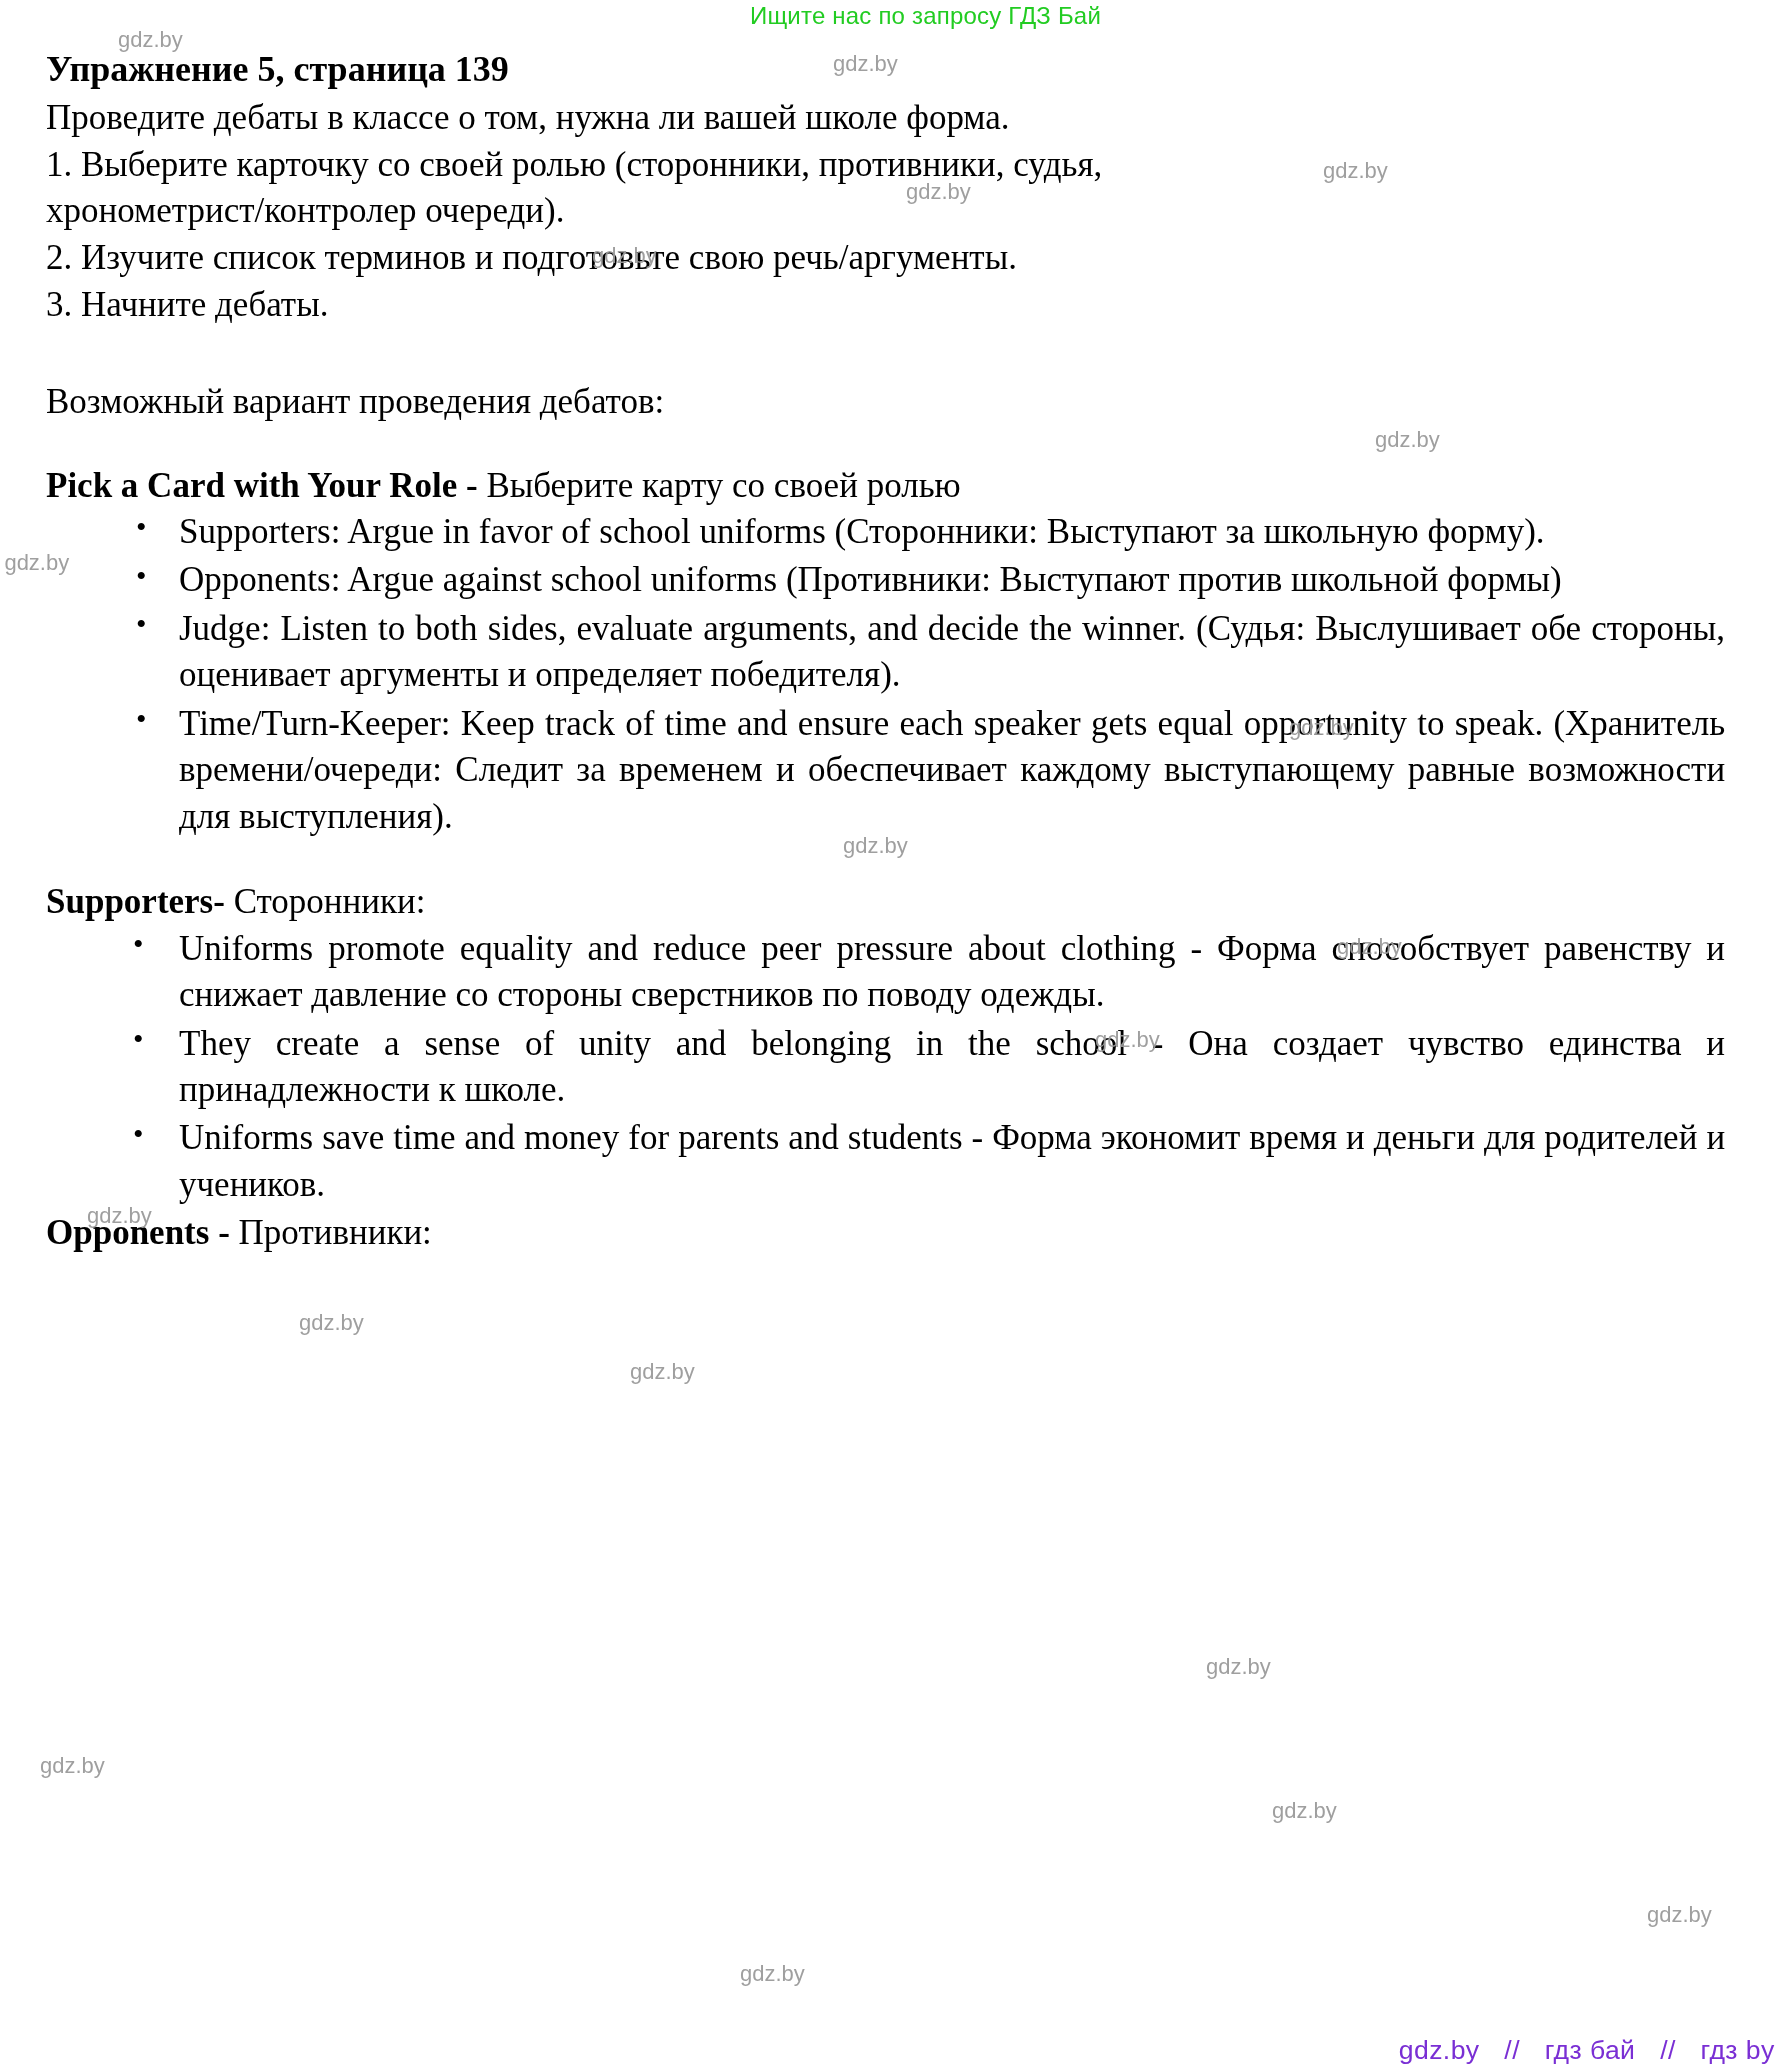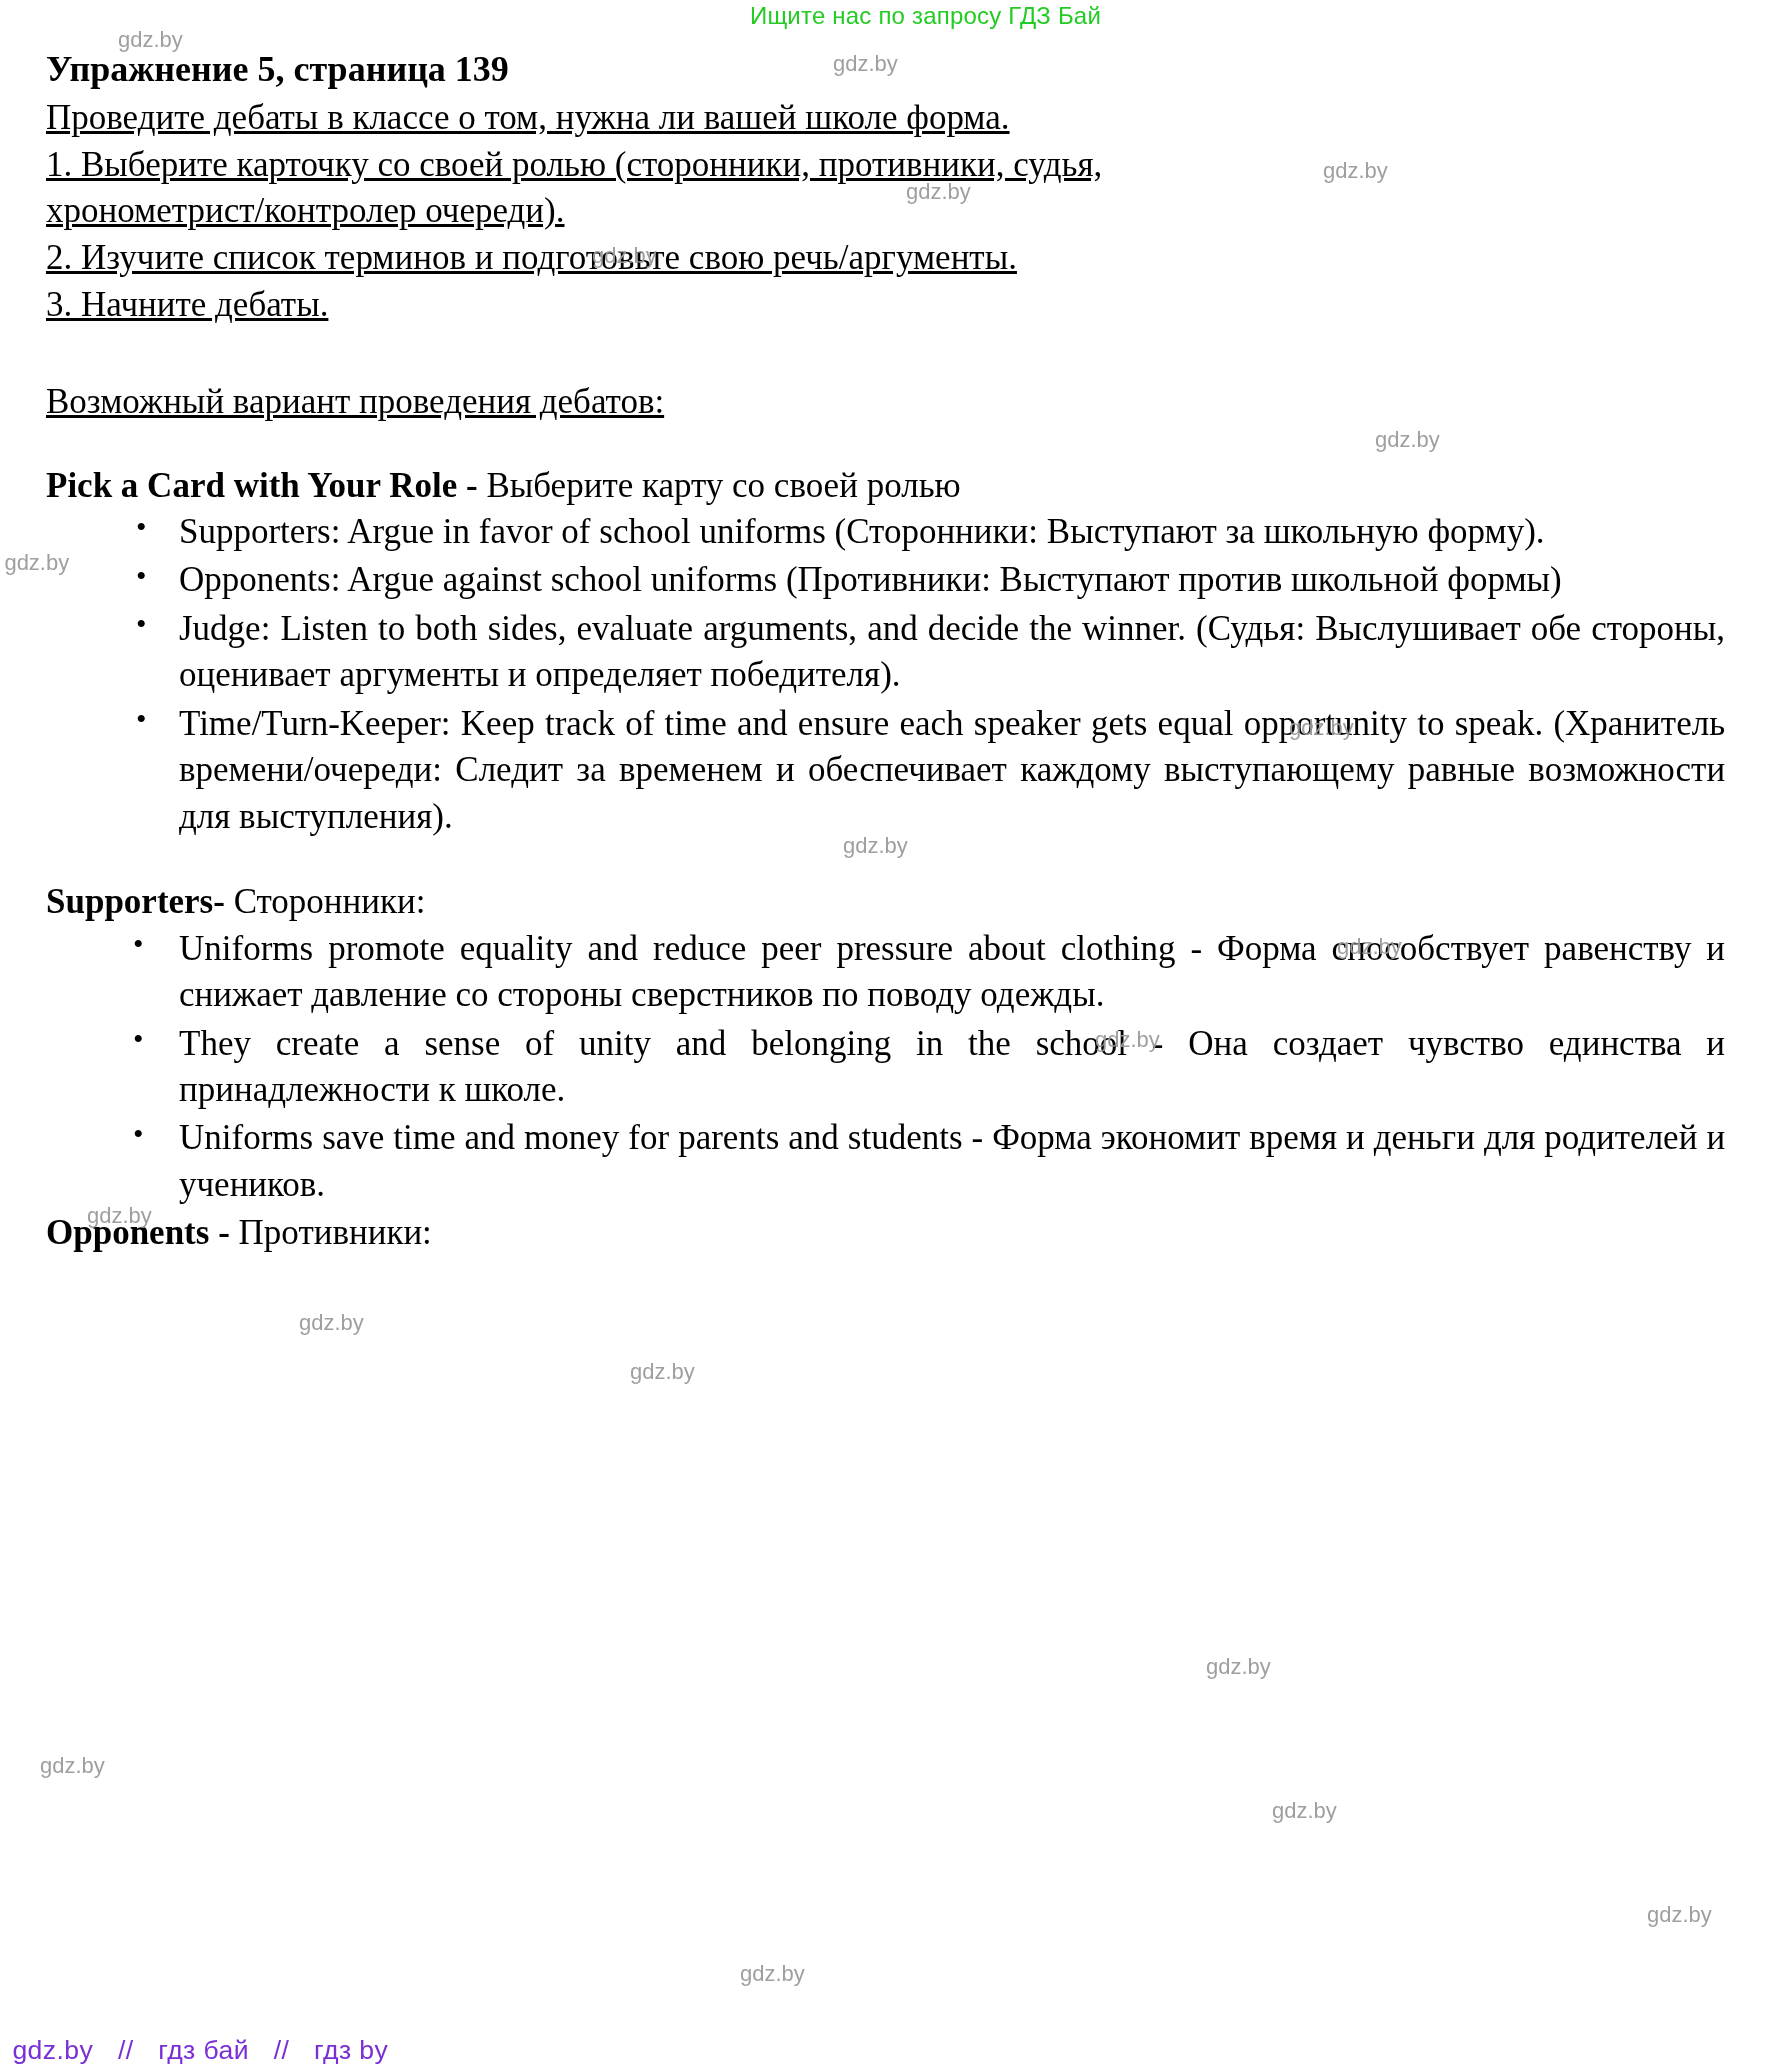--- a/index.html
+++ b/index.html
@@ -37,21 +37,20 @@
     font-size: 36px;
     font-weight: bold;
     line-height: 1.32;
     margin: 0 0 1.8px 0;
   }
   p.line {
     font-size: 35px;
     line-height: 1.33;
     margin: 0;
     text-align: left;
-    text-decoration: underline;
   }
   .spacer-lg { height: 51px; }
   .spacer-md { height: 37px; }
 
   .heading-run {
     font-size: 35px;
     line-height: 1.33;
     margin: 0;
   }
   .heading-run b { font-weight: bold; margin-top: 44px; }
@@ -88,21 +87,21 @@
     opacity: 0.95;
     z-index: 6;
     pointer-events: none;
     white-space: nowrap;
   }
   .footer {
     position: absolute;
     left: 0;
     bottom: 5.3px;
     width: 1787px;
-    text-align: left;
+    text-align: right;
     font-family: "Liberation Sans", sans-serif;
     font-size: 26.6px;
     color: #7a2fd4;
     letter-spacing: 0.4px;
   }
   .footer span { margin: 0 12.4px; }
 </style>
 </head>
 <body>
 

